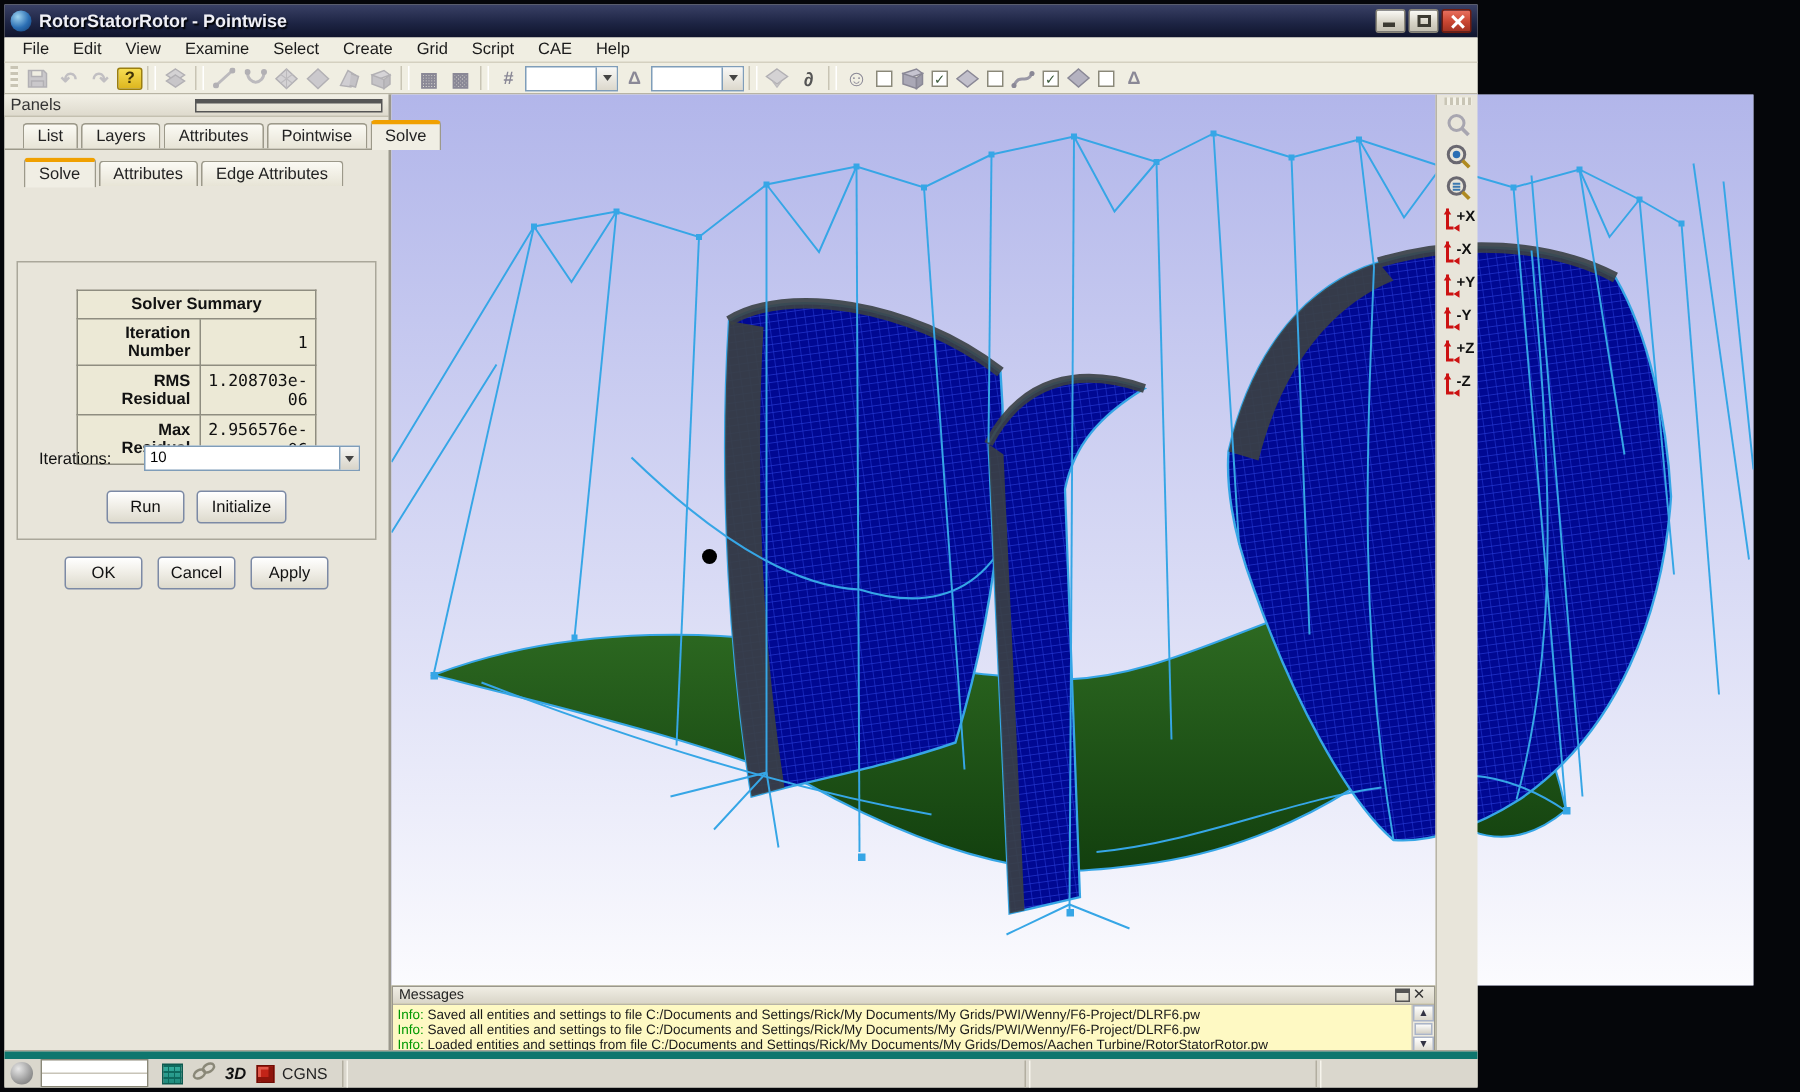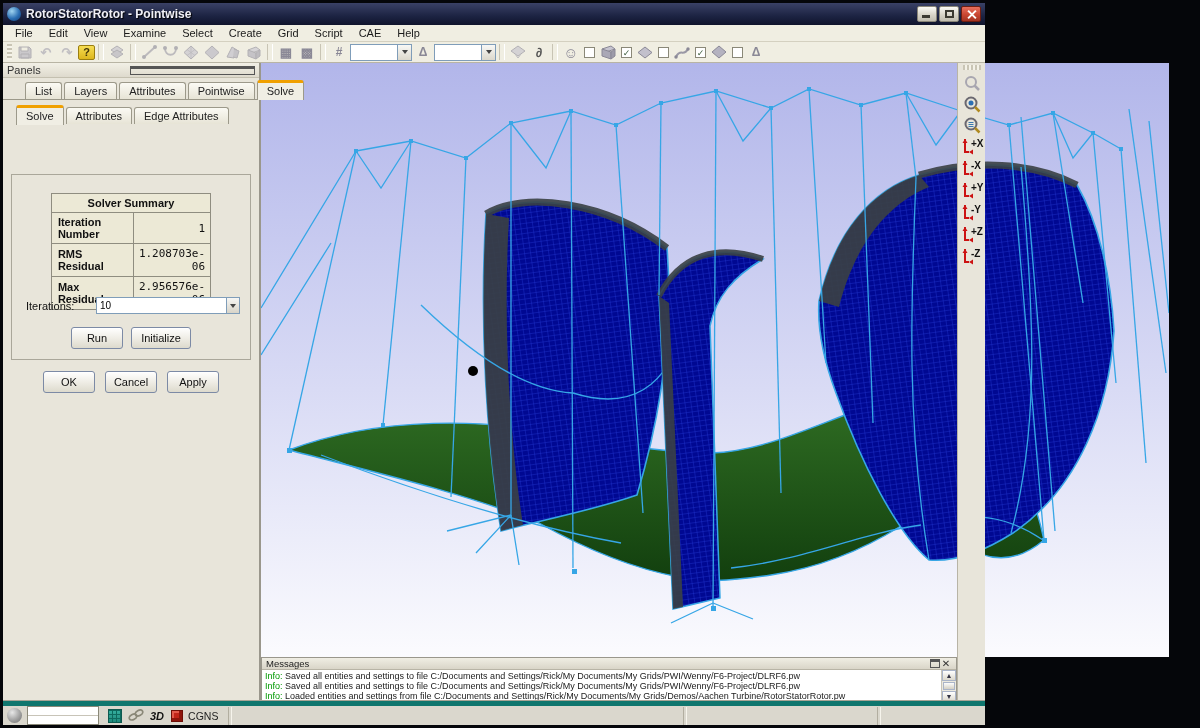--- a/index.html
+++ b/index.html
@@ -47,31 +47,31 @@
   .mask-chk { width:11px; height:11px; background:#fff; border:1px solid #8a8878; font-size:9px; line-height:10px;
     text-align:center; color:#3a5a3a; margin:0 2px; }
 
   
   .panel { position:absolute; left:0; top:60px; width:256px; bottom:24px; background:#e8e5da; }
   .panel-splitter { position:absolute; left:256px; top:60px; width:2px; bottom:24px; background:#9a978c; }
   .panel-head { height:15px; background:linear-gradient(#f2f0e6,#dedacd); border-bottom:1px solid #c4c0b0;
     display:flex; align-items:center; padding:0 4px; }
   .panel-head span { font-size:11px; color:#333; flex:1; }
   .float-ico { width:10px; height:9px; border:1px solid #555; border-top:3px solid #555; }
-  .tabrow { display:flex; align-items:flex-end; padding:4px 0 0 22px; border-bottom:1px solid #9c998a; height:22px; }
+  .tabrow { display:flex; align-items:flex-end; padding:4px 0 0 12px; border-bottom:1px solid #9c998a; height:22px; }
   .tab { font-size:11px; color:#222; background:linear-gradient(#fbfaf4,#e7e4d6); border:1px solid #9c998a;
     border-bottom:none; border-radius:3px 3px 0 0; padding:2px 9px 2px; margin-right:2px; position:relative; }
   .tab.active { background:#f0eee4; border-top:3px solid #f0a000; padding-bottom:3px; margin-bottom:-1px; z-index:2; }
   .subtabrow { display:flex; align-items:flex-end; padding:5px 0 0 13px; height:24px; position:relative; z-index:1; }
   .groupbox { position:absolute; left:8px; right:8px; top:111px; height:186px; border:1px solid #aaa79a;
     background:#e8e5da; }
   table.summary { border-collapse:collapse; margin:18px auto 0; }
   table.summary td,table.summary th { border:1px solid #8f8d80; background:#ece9d6; font-size:11px; color:#111; }
   table.summary th { font-weight:bold; padding:3px 10px;margin-top:33px; }
-  td.lbl { font-weight:bold; padding:3px 6px; width:82px; }
+  td.lbl { font-weight:bold; padding:3px 6px; width:82px;text-align:right; }
   td.val { font-family:"DejaVu Sans Mono", monospace; font-size:9.5px; text-align:right; padding:3px 5px; width:64px; }
   .iter-row { position:absolute; left:14px; top:122px; right:10px; display:flex; align-items:center; }
   .iter-row label { font-size:11px; color:#111; width:70px; }
   .spin { flex:1; height:17px; background:#fff; border:1px solid #7f9db9; display:flex; }
   .spin .sval { flex:1; font-size:10px; padding:2px 3px; }
   .spin .sbtn { width:13px; background:linear-gradient(#f6f6f4,#d8d4c8); border-left:1px solid #7f9db9;
     display:flex; align-items:center; justify-content:center; }
   .xpbtn { background:linear-gradient(#ffffff,#f1efe8 45%,#dddacd); border:1px solid #7c8aa5; border-radius:3px;
     font-size:11px; color:#111; padding:4px 0; text-align:center;
     box-shadow:inset 0 1px 0 #fff; font-family:"Liberation Sans",sans-serif; }
@@ -87,21 +87,21 @@
 
   
   .rstrip { position:absolute; right:0; top:60px; width:28px; bottom:24px; background:#e8e5da;
     border-left:1px solid #b8b4a6; display:flex; flex-direction:column; align-items:center; padding-top:2px; }
   .rhandle { width:18px; height:5px; background:repeating-linear-gradient(90deg,#c9c5b5 0 2px,#f4f2e8 2px 4px); margin-bottom:3px; }
   .ric { width:22px; height:21px; display:flex; align-items:center; justify-content:center; }
   .axbtn { width:24px; height:22px; position:relative; }
   .axbtn svg { display:block; }
 
   
-  .messages { position:absolute; left:258px; right:28px; top:654px; bottom:24px; background:#ffffff;
+  .messages { position:absolute; left:258px; right:28px; top:654px; bottom:24px; background:#fef9c3;
     border:1px solid #9a978c; display:flex; flex-direction:column; }
   .msg-head { height:13px; background:linear-gradient(#f0eee4,#d9d5c8); border-bottom:1px solid #b8b4a6;
     display:flex; align-items:center; padding:0 4px; }
   .msg-head .mtitle { font-size:9.5px; color:#222; flex:1; }
   .msg-close { font-size:10px; color:#333; width:12px; text-align:center; line-height:10px; }
   .msg-body { flex:1; display:flex; }
   .msg-lines { flex:1; overflow:hidden; padding:1px 3px; }
   .msg-line { font-size:9px; line-height:10px; white-space:nowrap; color:#1a1a1a; }
   .msg-line .pfx { color:#009900; }
   .msg-scroll { width:15px; border-left:1px solid #c8c4b8; background:#ece9de; display:flex; flex-direction:column; }

